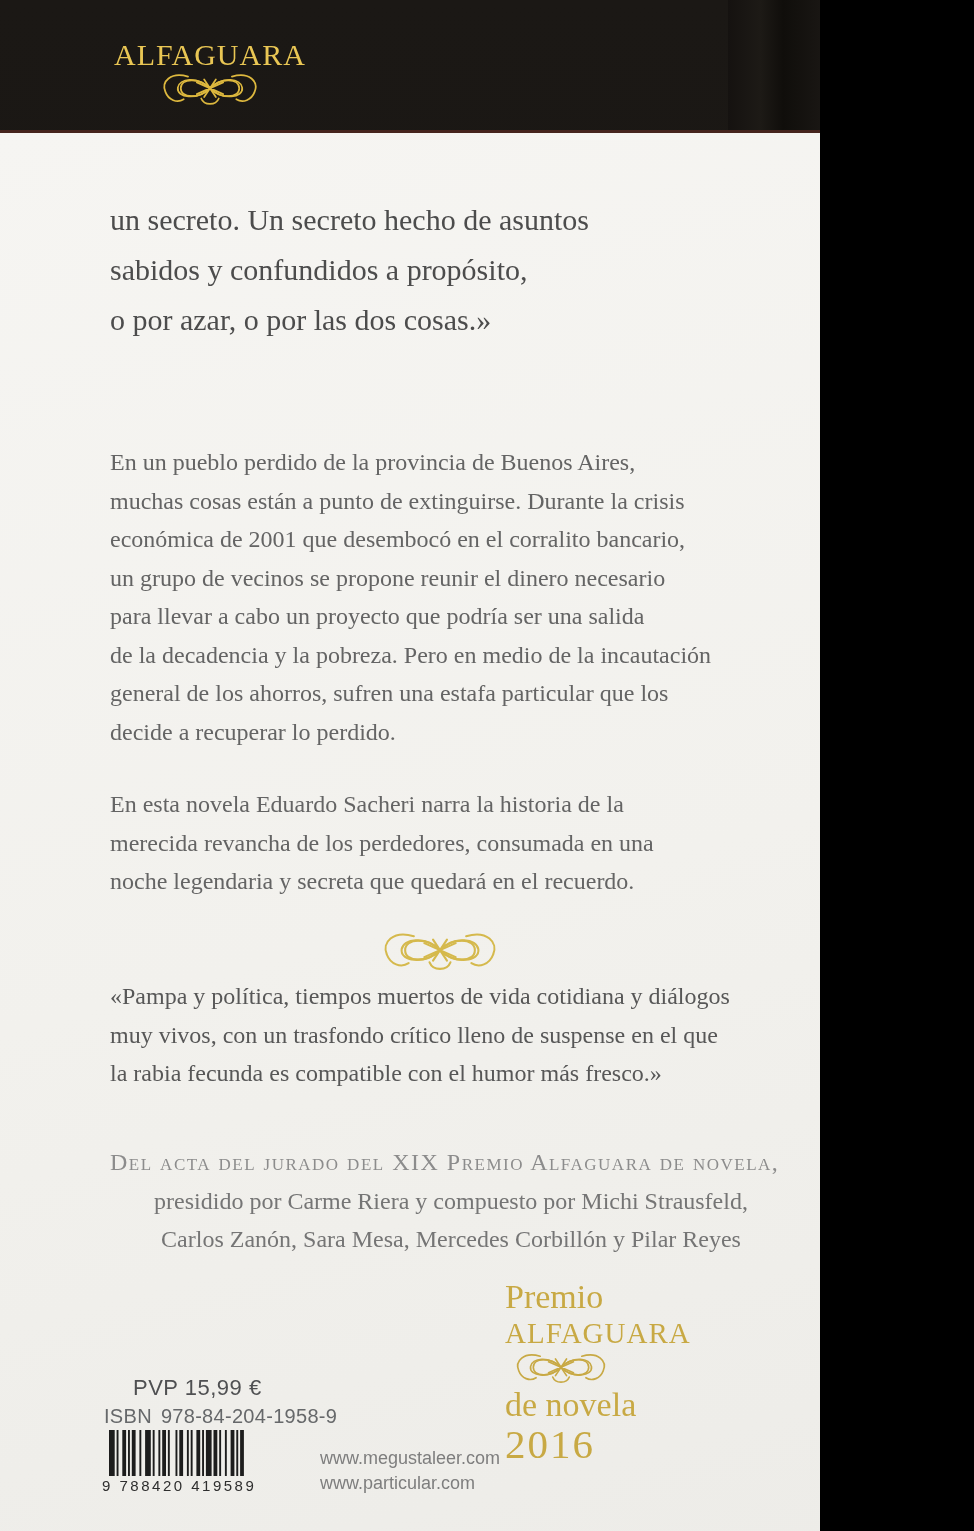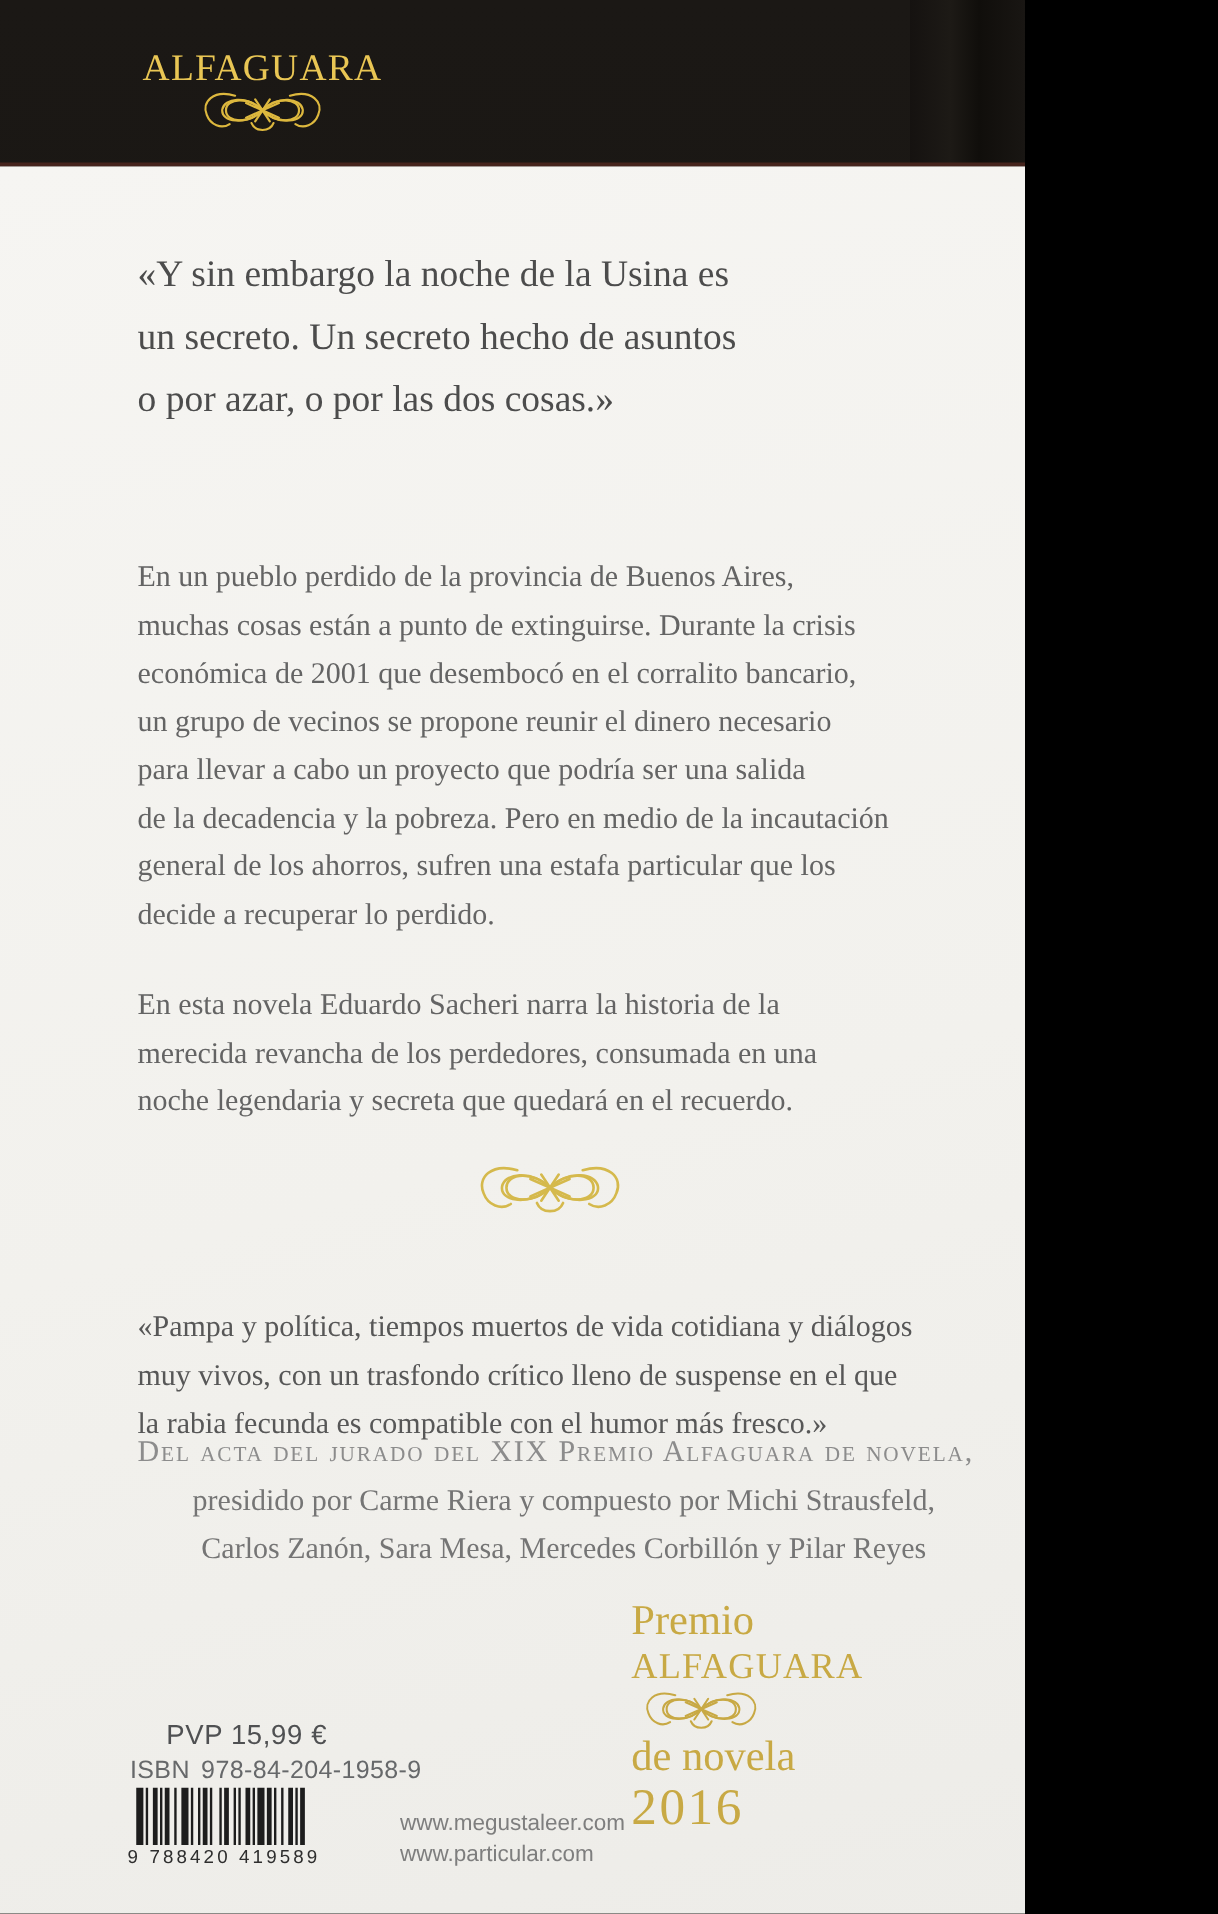--- a/index.html
+++ b/index.html
@@ -21,21 +21,21 @@
     position:absolute;left:0;top:130px;width:884px;height:1401px;
     background:linear-gradient(165deg,#f6f5f2 0%,#f2f1ed 55%,#edece8 100%);
     border-top:3px solid #46241d;
   }
   .pull-quote{position:absolute;left:110px;top:62px;color:#4c4c4c;font-size:30px;line-height:50px;white-space:nowrap;}
   .body-par{position:absolute;left:110px;color:#646464;font-size:24px;line-height:38.5px;white-space:nowrap;}
   .par1{top:310px;}
   .par2{top:652px;}
   .divider{position:absolute;left:110px;top:795px;width:660px;text-align:center;}
   .divider-flourish{width:122px;height:46px;color:#d5b94c;display:inline-block;}
-  .review{position:absolute;left:110px;top:910px;color:#575757;font-size:24px;line-height:38.5px;white-space:nowrap;}
+  .review{position:absolute;left:110px;top:844px;color:#575757;font-size:24px;line-height:38.5px;white-space:nowrap;}
   .jury{position:absolute;left:110px;top:1010px;width:682px;color:#7d7d7d;font-size:24px;line-height:38.5px;}
   .jury-caps{font-variant:small-caps;letter-spacing:1.5px;color:#8c8c8c;white-space:nowrap;}
   .jury-center{text-align:center;color:#757575;white-space:nowrap;}
   
   .award{position:absolute;left:505px;top:1146px;width:296px;text-align:left;color:#c8a944;}
   .award-premio{font-size:34px;line-height:36px;}
   .award-alfaguara{font-size:29px;line-height:30px;letter-spacing:1px;margin-top:3px;}
   .award-flourish{width:112px;height:36px;color:#c8a944;display:inline-block;margin-top:2px;}
   .award-denovela{font-size:34px;line-height:34px;margin-top:-2px;}
   .award-year{font-size:41px;line-height:44px;letter-spacing:2px;}
@@ -71,22 +71,22 @@
   <div class="brand">
     <div class="brand-name">ALFAGUARA</div>
     <svg class="brand-flourish">
         <use href="#flourish"></use>
       </svg>
   </div>
 
   <div class="panel">
 
     <div class="pull-quote">
-      <div>«Y sin embargo la noche de la Usina es</div>
       <div>un secreto. Un secreto hecho de asuntos</div>
+      <div>sabidos y confundidos a propósito,</div>
       <div>o por azar, o por las dos cosas.»</div>
     </div>
 
     <div class="body-par par1">
       <div>En un pueblo perdido de la provincia de Buenos Aires,</div>
       <div>muchas cosas están a punto de extinguirse. Durante la crisis</div>
       <div>económica de 2001 que desembocó en el corralito bancario,</div>
       <div>un grupo de vecinos se propone reunir el dinero necesario</div>
       <div>para llevar a cabo un proyecto que podría ser una salida</div>
       <div>de la decadencia y la pobreza. Pero en medio de la incautación</div>

